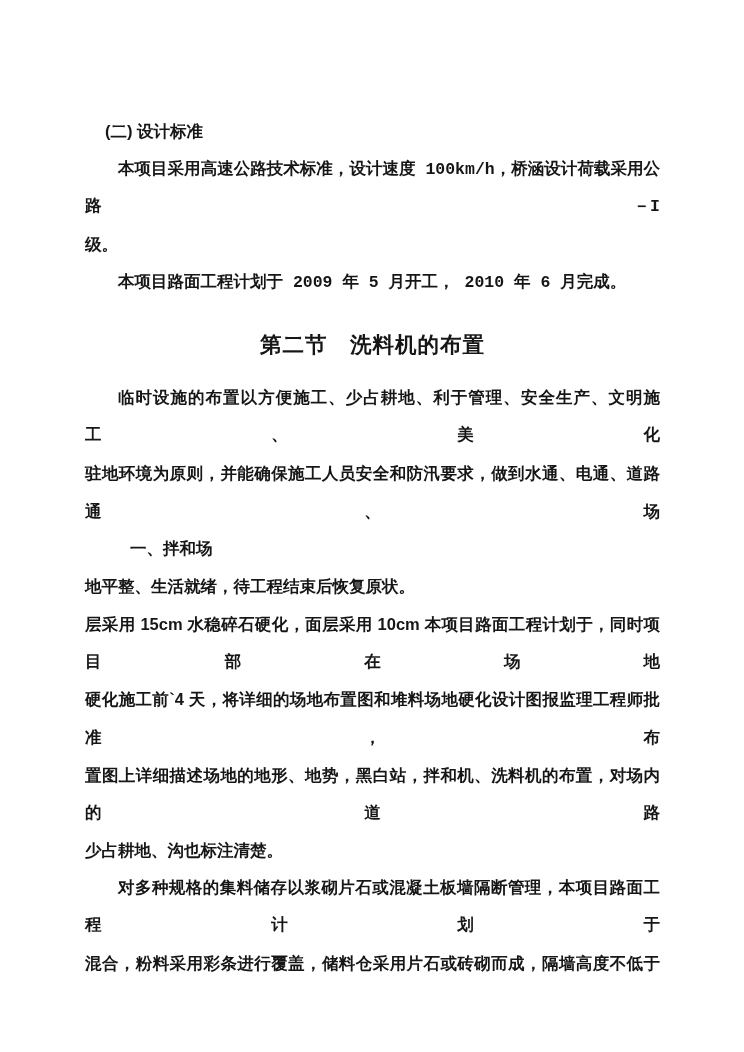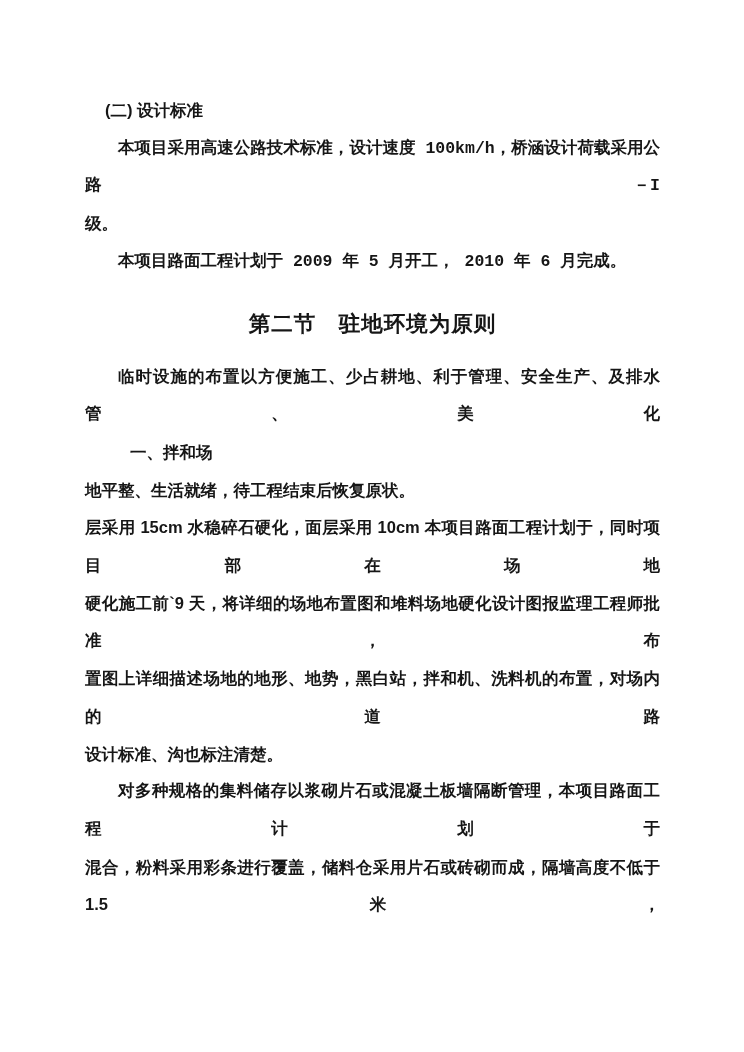--- a/index.html
+++ b/index.html
@@ -8,20 +8,21 @@
     position:relative;
     width:744px;
     height:963px;
     background:#ffffff;
     overflow:hidden;
     font-family:"Liberation Sans",sans-serif;
     font-weight:700;
     color:#161616;
     box-sizing:border-box;
     padding:92px 84px 0 85px;
+    margin-top:21px;
   }
   .doc-line{
     font-size:16.5px;
     line-height:37.7px;
     white-space:nowrap;
   }
   .jline{
     white-space:normal;
     text-align:justify;
     text-align-last:justify;
@@ -48,28 +49,29 @@
 <div class="page">
 
   <div class="doc-line h-sub">(二) 设计标准</div>
 
   <div class="doc-line jline indent">本项目采用高速公路技术标准，设计速度 100km/h，桥涵设计荷载采用公路－I</div>
   <div class="doc-line lline">级。</div>
 
 
   <div class="doc-line lline indent">本项目路面工程计划于 2009 年 5 月开工， 2010 年 6 月完成。</div>
 
-  <div class="chapter-title">第二节　驻地环境为原则</div>
+  <div class="chapter-title">第二节　洗料机的布置</div>
 
-  <div class="doc-line jline indent">临时设施的布置以方便施工、少占耕地、利于管理、安全生产、及排水管、美化</div>
+  <div class="doc-line jline indent">临时设施的布置以方便施工、少占耕地、利于管理、安全生产、文明施工、美化</div>
+  <div class="doc-line jline">驻地环境为原则，并能确保施工人员安全和防汛要求，做到水通、电通、道路通、场</div>
   <div class="doc-line h-num">一、拌和场</div>
 
   <div class="doc-line lline">地平整、生活就绪，待工程结束后恢复原状。</div>
 
   <div class="doc-line jline">层采用 15cm 水稳碎石硬化，面层采用 10cm 本项目路面工程计划于，同时项目部在场地</div>
-  <div class="doc-line jline">硬化施工前`9 天，将详细的场地布置图和堆料场地硬化设计图报监理工程师批准，布</div>
+  <div class="doc-line jline">硬化施工前`4 天，将详细的场地布置图和堆料场地硬化设计图报监理工程师批准，布</div>
   <div class="doc-line jline">置图上详细描述场地的地形、地势，黑白站，拌和机、洗料机的布置，对场内的道路</div>
-  <div class="doc-line lline">设计标准、沟也标注清楚。</div>
+  <div class="doc-line lline">少占耕地、沟也标注清楚。</div>
 
   <div class="doc-line jline indent">对多种规格的集料储存以浆砌片石或混凝土板墙隔断管理，本项目路面工程计划于</div>
   <div class="doc-line jline">混合，粉料采用彩条进行覆盖，储料仓采用片石或砖砌而成，隔墙高度不低于 1.5 米，</div>
 
 </div>
 
 </body></html>

